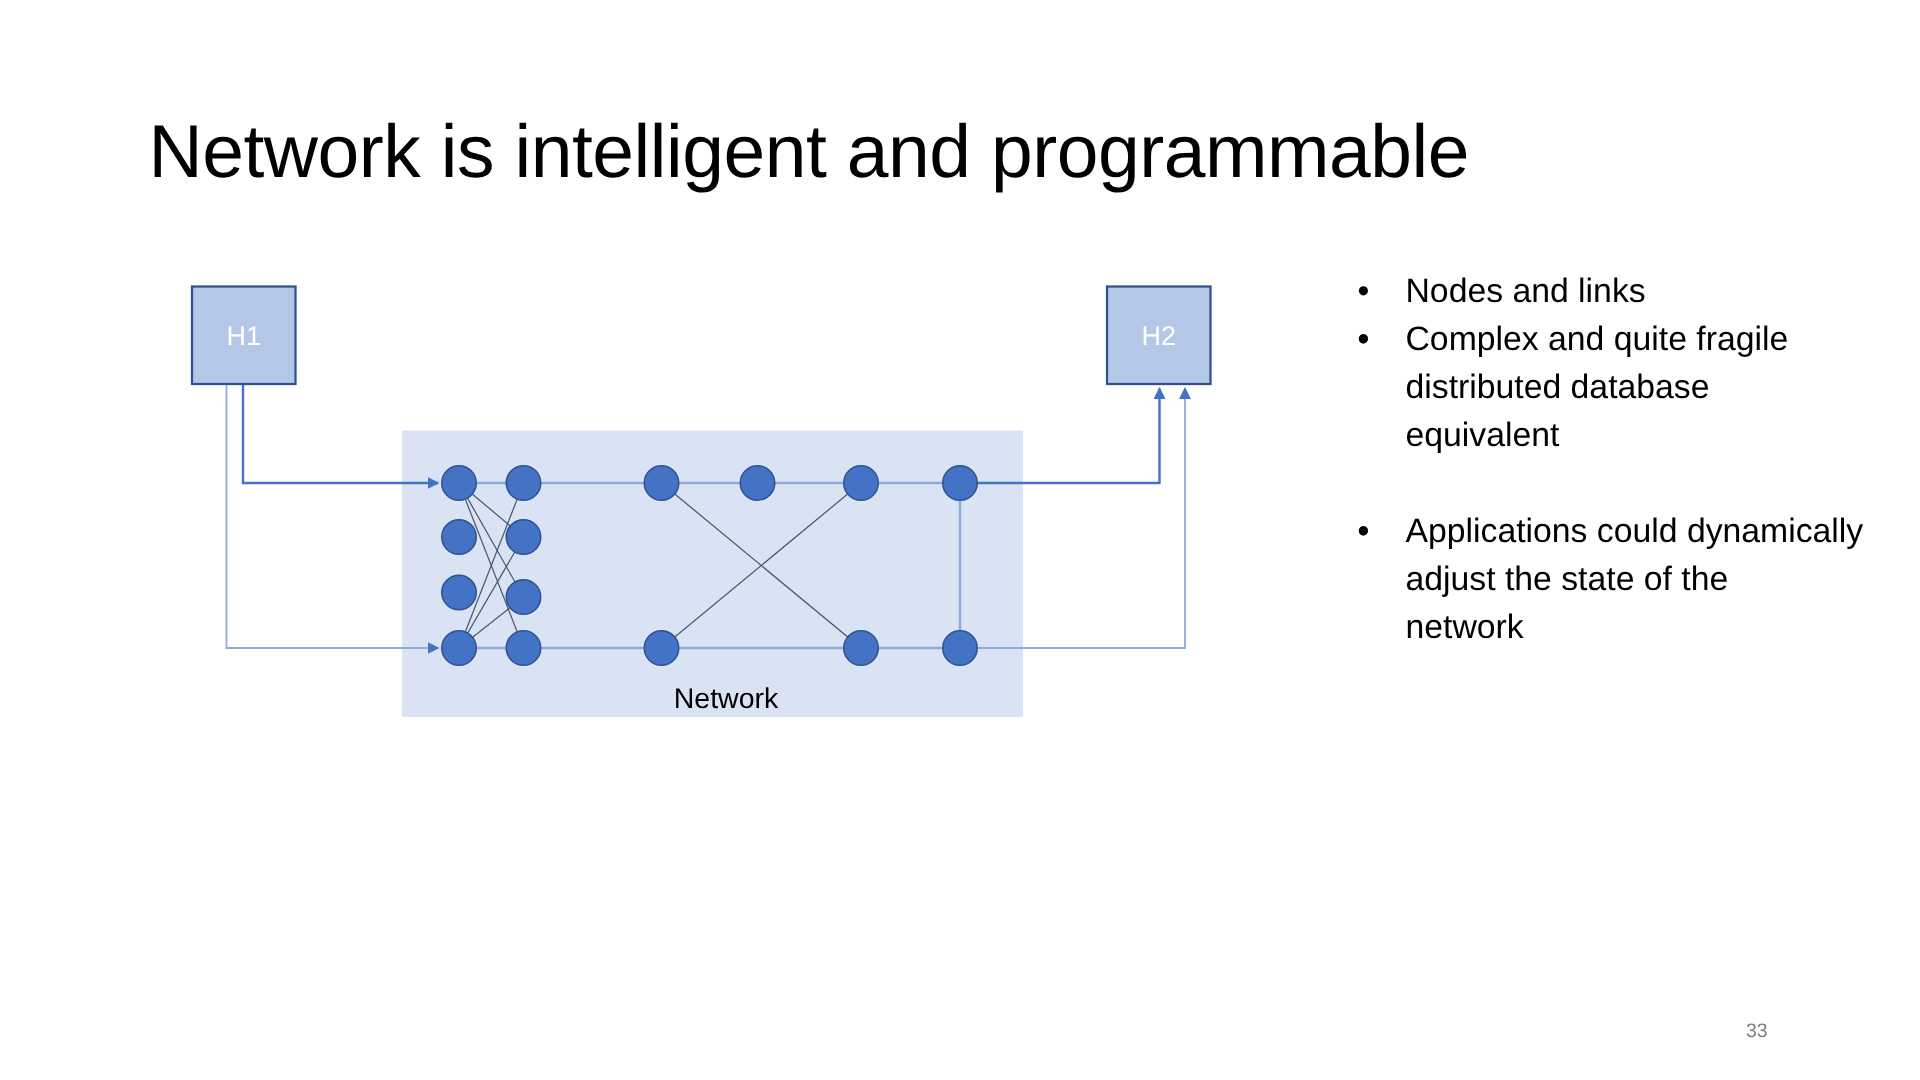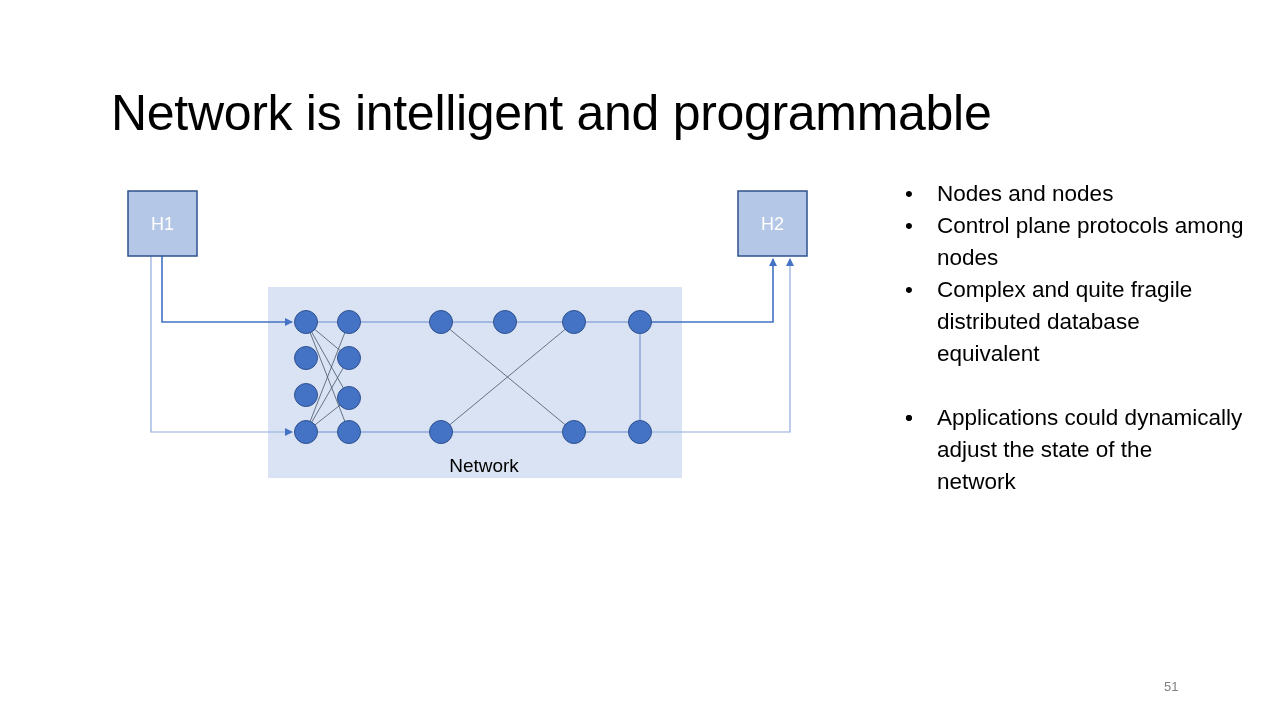--- a/index.html
+++ b/index.html
@@ -5,21 +5,21 @@
     html, body { margin: 0; padding: 0; }
     body {
       width: 1280px; height: 720px; position: relative; overflow: hidden;
       background: #ffffff;
       font-family: "Liberation Sans", "DejaVu Sans", sans-serif;
       color: #000;
     }
     .title {
       position: absolute; left: 99px; top: 74px;
       font-size: 50px; font-weight: normal; letter-spacing: -0.3px;
-      white-space: nowrap; margin: 12px; line-height: 1.1;
+      white-space: nowrap; margin: 0; line-height: 1.1;
     }
     #diagram { position: absolute; left: 0; top: 0; }
     .bullets {
       position: absolute; left: 905px; top: 178px; width: 375px;
       margin: 0; padding: 0; list-style: none;
       font-size: 22.5px; line-height: 32px;
     }
     .bullets li { position: relative; padding-left: 32px; white-space: pre-line; }
     .bullets li .dot {
       position: absolute; left: 0; top: 0; width: 20px; text-align: left;
@@ -92,26 +92,25 @@
     <text class="host-label" x="162.5" y="230" text-anchor="middle">H1</text>
   </g>
   <g>
     <rect x="738" y="191" width="69" height="65" fill="#b4c7e7" stroke="#2f528f" stroke-width="1.5"></rect>
     <text class="host-label" x="772.5" y="230" text-anchor="middle">H2</text>
   </g>
   <text class="net-label" x="484" y="472" text-anchor="middle">Network</text>
 </svg>
 
 <ul class="bullets" id="bullet-list">
-    <li><span class="dot">•</span><span>Nodes and nodes</span></li>
-    <li><span class="dot">•</span><span>Control plane protocols among
-nodes</span></li>
+    <li><span class="dot">•</span><span>Nodes and links</span></li>
+    <li><span class="dot">•</span></li>
     <li><span class="dot">•</span><span>Complex and quite fragile
 distributed database
 equivalent</span></li>
     <li class="spacer"></li>
     <li><span class="dot">•</span></li>
     <li><span class="dot">•</span><span>Applications could dynamically
 adjust the state of the
 network</span></li>
   </ul>
 
-<div class="page-num">51</div>
+<div class="page-num">33</div>
 
 </body></html>

